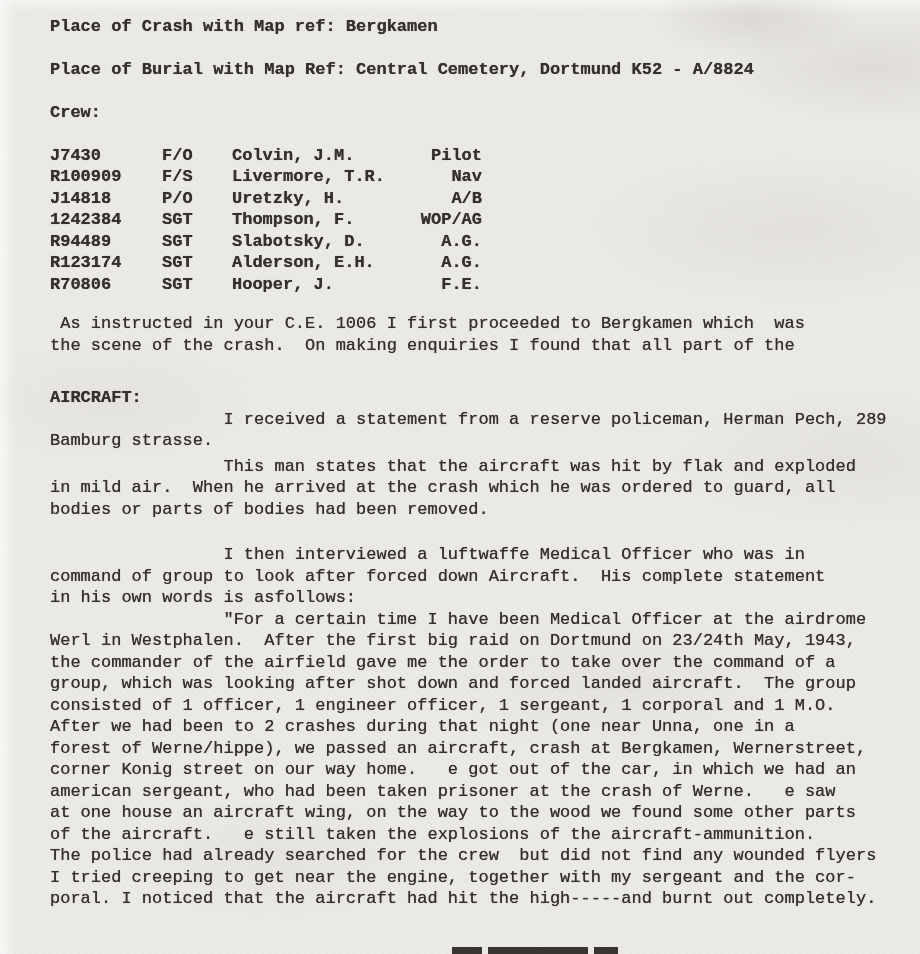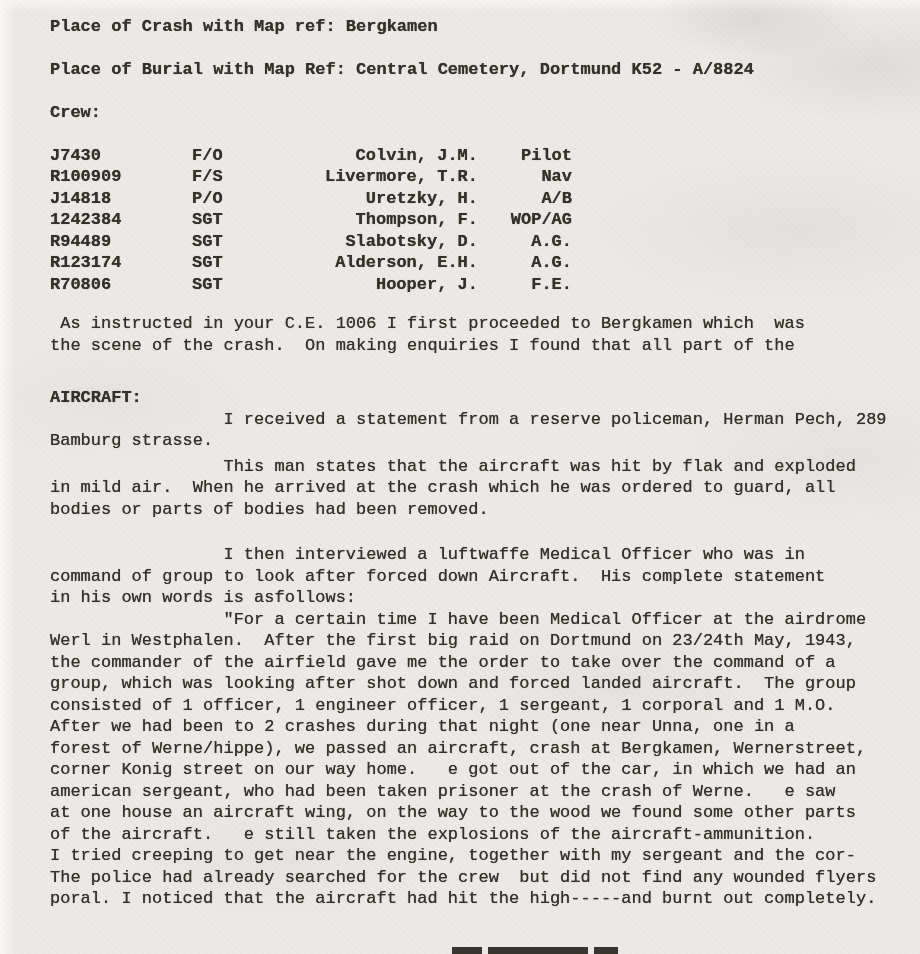--- a/index.html
+++ b/index.html
@@ -28,25 +28,25 @@
   .line{
     white-space:pre;
     font-size:17px;line-height:21.5px;
     color:#34302a;
     text-shadow:0 0 .7px rgba(52,48,42,.85);
   }
   .bold{font-weight:bold;}
   .mt-burial{margin-top:21px;}
   .mt-crewlabel{margin-top:22px;}
   .crew-table{margin-top:21px;}
-  .crew-row{display:flex;gap:30px;}
+  .crew-row{display:flex;}
   .crew-row .line{display:inline-block;}
   .c-num{width:112px;}
   .c-rank{width:70px;}
-  .c-name{width:186px;text-align:right;}
+  .c-name{width:186px;}
   .c-role{width:64px;text-align:right;}
   .mt-para1{margin-top:18px;}
   .mt-aircraft{margin-top:31px;}
   .mt-para3{margin-top:4px;}
   .mt-para4{margin-top:24px;}
   .stamp-edge{position:absolute;top:947px;left:0;width:100%;height:7px;}
   .stamp-bar{position:absolute;top:0;height:7px;background:#38342f;}
   .bar1{left:452px;width:30px;}
   .bar2{left:488px;width:100px;}
   .bar3{left:594px;width:24px;}
@@ -134,22 +134,22 @@
       <div class="line">Werl in Westphalen.  After the first big raid on Dortmund on 23/24th May, 1943,</div>
       <div class="line">the commander of the airfield gave me the order to take over the command of a</div>
       <div class="line">group, which was looking after shot down and forced landed aircraft.  The group</div>
       <div class="line">consisted of 1 officer, 1 engineer officer, 1 sergeant, 1 corporal and 1 M.O.</div>
       <div class="line">After we had been to 2 crashes during that night (one near Unna, one in a</div>
       <div class="line">forest of Werne/hippe), we passed an aircraft, crash at Bergkamen, Wernerstreet,</div>
       <div class="line">corner Konig street on our way home.   e got out of the car, in which we had an</div>
       <div class="line">american sergeant, who had been taken prisoner at the crash of Werne.   e saw</div>
       <div class="line">at one house an aircraft wing, on the way to the wood we found some other parts</div>
       <div class="line">of the aircraft.   e still taken the explosions of the aircraft-ammunition.</div>
+      <div class="line">The police had already searched for the crew  but did not find any wounded flyers</div>
       <div class="line">I tried creeping to get near the engine, together with my sergeant and the cor-</div>
-      <div class="line">The police had already searched for the crew  but did not find any wounded flyers</div>
       <div class="line">poral. I noticed that the aircraft had hit the high-----and burnt out completely.</div>
     </div>
 
   </div>
 
   <div class="stamp-edge">
     <div class="stamp-bar bar1"></div>
     <div class="stamp-bar bar2"></div>
     <div class="stamp-bar bar3"></div>
   </div>

